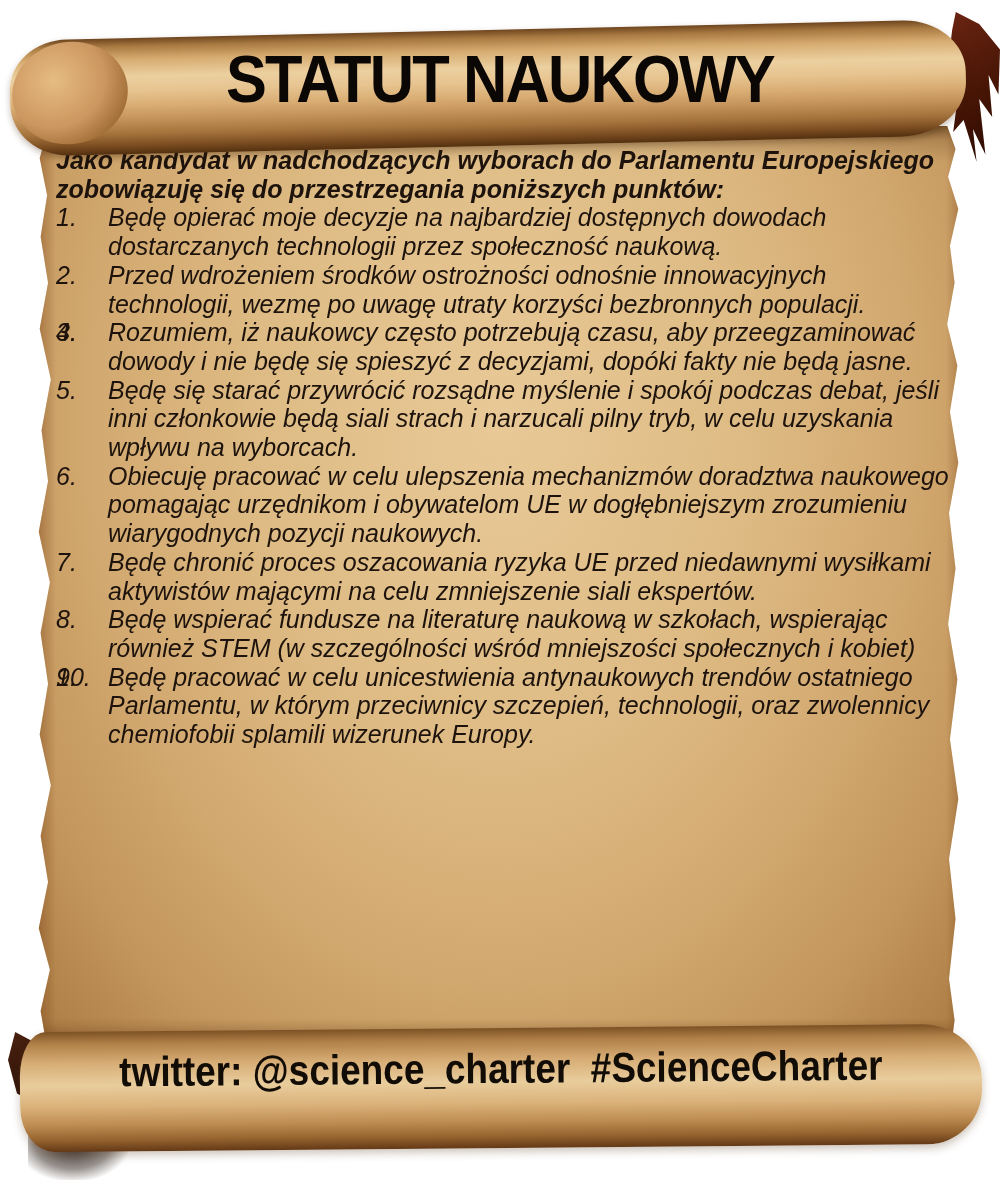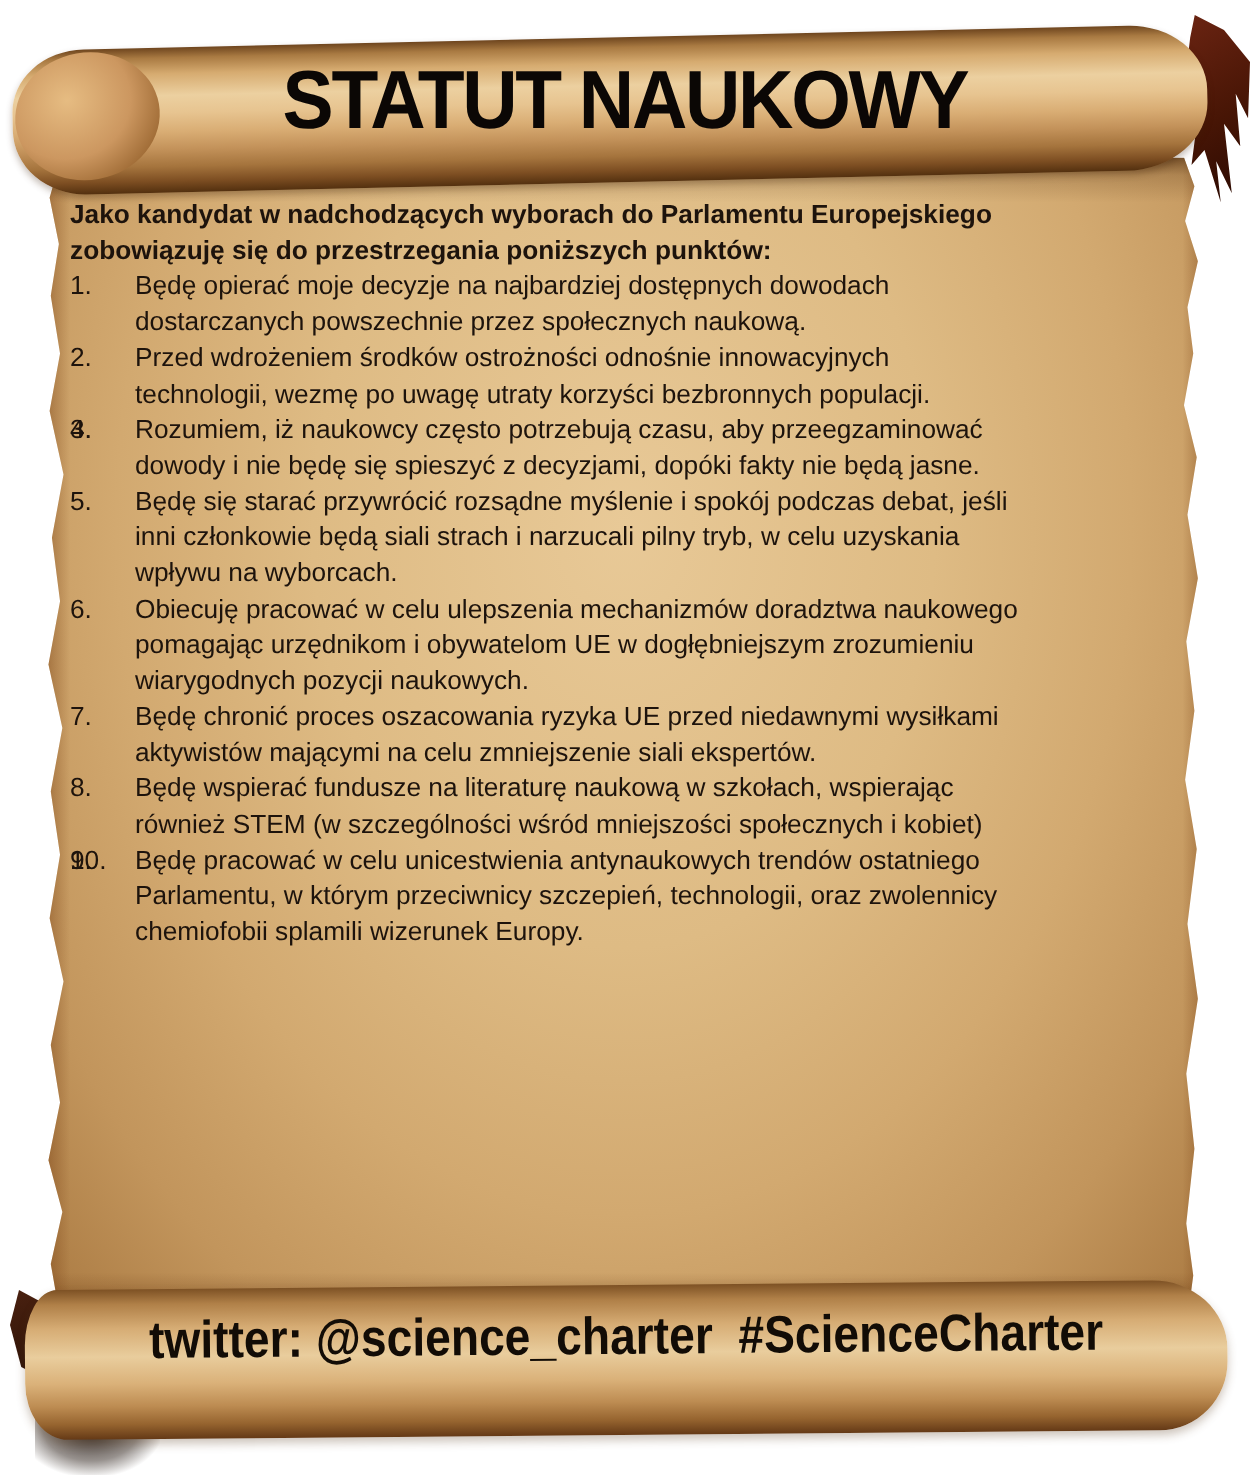--- a/index.html
+++ b/index.html
@@ -21,22 +21,22 @@
       99.3% 2.5%, 98.5% 5.5%, 99.6% 9%, 98.7% 13%, 99.2% 17%, 98.4% 21.5%,
       99.5% 26%, 98.7% 31%, 99.6% 36.5%, 98.6% 42%, 99.3% 48%, 98.5% 54%,
       99.5% 60%, 98.7% 66.5%, 99.6% 73%, 98.6% 79.5%, 99.3% 86%, 98.6% 92.5%,
       99.2% 97%, 98.8% 100%,
       1.2% 100%, 0.5% 96%, 1.5% 91.5%, 0.3% 87%, 1.3% 82%, 0.5% 77%,
       1.6% 71.5%, 0.4% 66%, 1.3% 60.5%, 0.5% 55%, 1.5% 49.5%, 0.3% 44%,
       1.3% 38.5%, 0.6% 33%, 1.6% 27.5%, 0.4% 22%, 1.3% 17%, 0.5% 12%,
       1.2% 7.5%, 0.4% 3.5%);
   }
   .text-block{
-    position:absolute;left:20px;top:32px;width:905px;
-    color:#1d130c;font-size:21px;line-height:28.7px;
+    position:absolute;left:20px;top:20px;width:905px;
+    color:#1d130c;font-size:25px;line-height:28.7px;font-style:italic;
   }
   .intro,.closing{font-weight:700;white-space:pre-line;margin:0;}
   .list{margin:0;}
   .item{position:relative;padding-left:52px;}
   .item .num{position:absolute;left:0;top:0;}
   .item .txt{white-space:pre-line;}
   
   .top-roll{
     position:absolute;left:10px;top:30px;width:956px;height:116px;z-index:3;
     transform:rotate(-1.3deg);
@@ -93,21 +93,21 @@
 <body>
 
 <div class="poster">
 
   <div class="paper-body">
     <div class="text-block">
       <p class="intro">Jako kandydat w nadchodzących wyborach do Parlamentu Europejskiego
 zobowiązuję się do przestrzegania poniższych punktów:</p>
       <div class="list">
         <div class="item"><span class="num">1.</span><span class="txt">Będę opierać moje decyzje na najbardziej dostępnych dowodach
-dostarczanych powszechnie przez społecznych naukową.</span></div>
+dostarczanych technologii przez społeczność naukową.</span></div>
         <div class="item"><span class="num">2.</span><span class="txt">Przed wdrożeniem środków ostrożności odnośnie innowacyjnych
 technologii, wezmę po uwagę utraty korzyści bezbronnych populacji.</span></div>
         <div class="item"><span class="num">3.</span></div>
         <div class="item"><span class="num">4.</span><span class="txt">Rozumiem, iż naukowcy często potrzebują czasu, aby przeegzaminować
 dowody i nie będę się spieszyć z decyzjami, dopóki fakty nie będą jasne.</span></div>
         <div class="item"><span class="num">5.</span><span class="txt">Będę się starać przywrócić rozsądne myślenie i spokój podczas debat, jeśli
 inni członkowie będą siali strach i narzucali pilny tryb, w celu uzyskania
 wpływu na wyborcach.</span></div>
         <div class="item"><span class="num">6.</span><span class="txt">Obiecuję pracować w celu ulepszenia mechanizmów doradztwa naukowego
 pomagając urzędnikom i obywatelom UE w dogłębniejszym zrozumieniu

